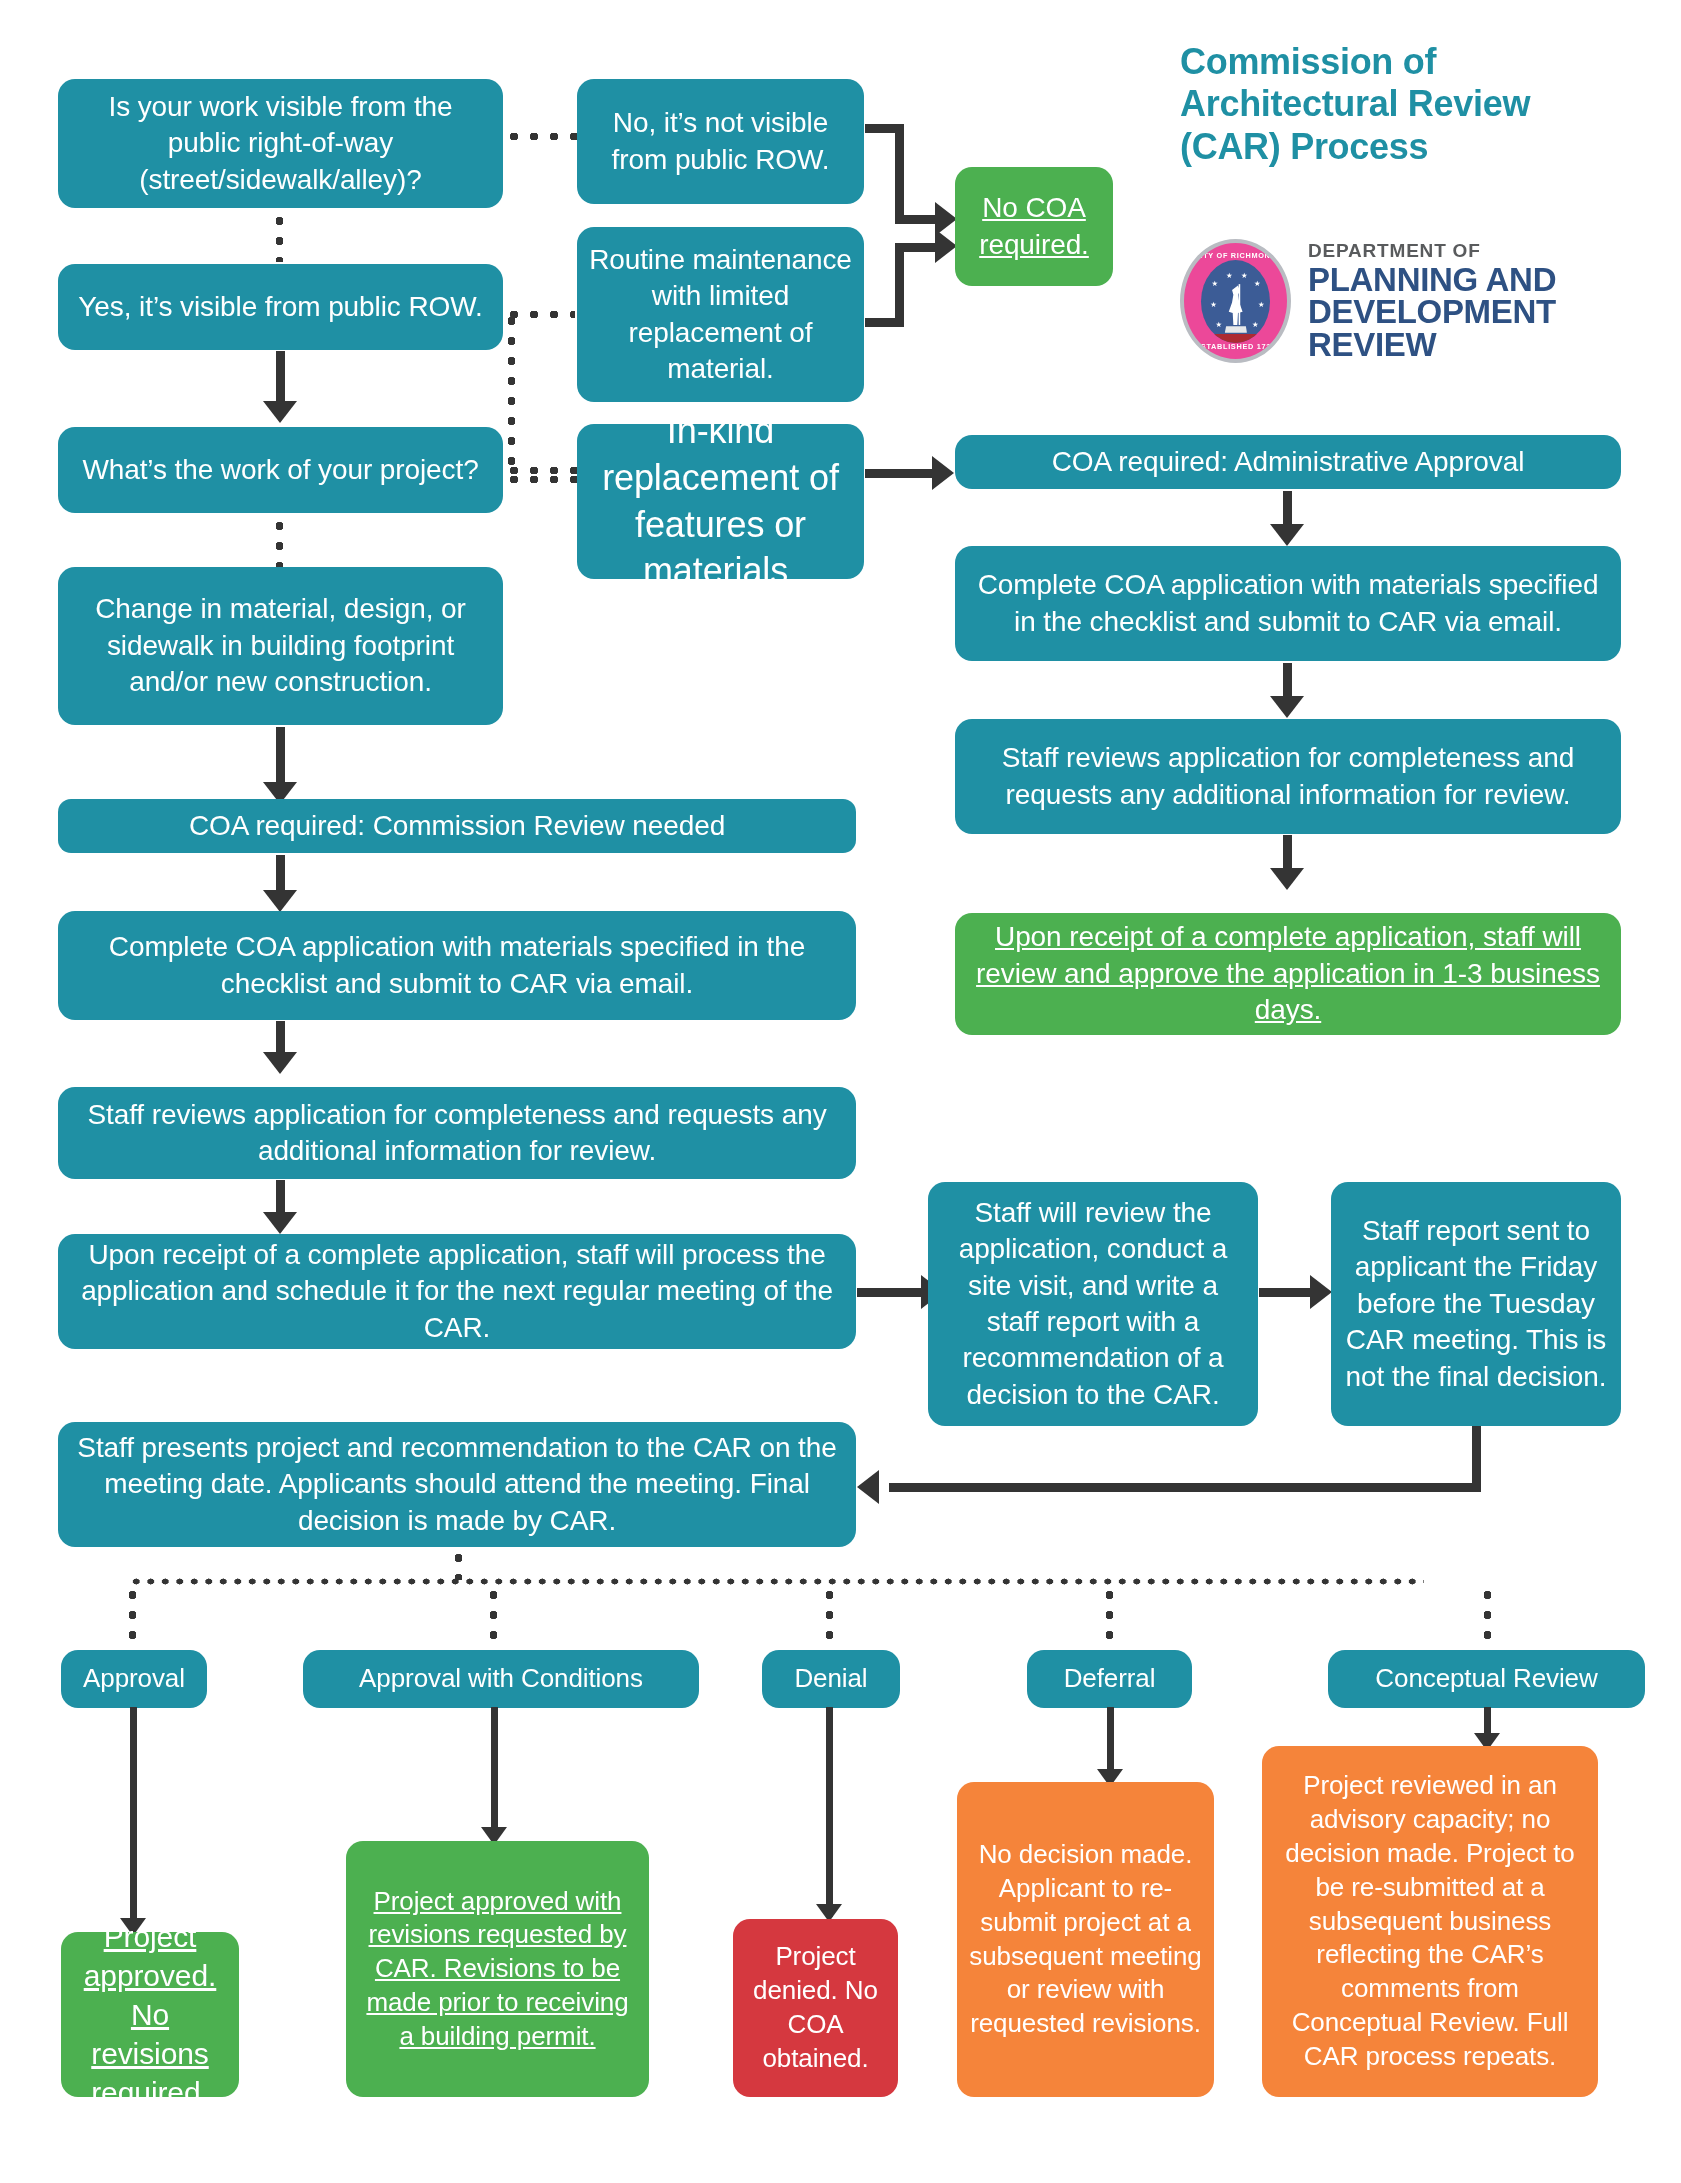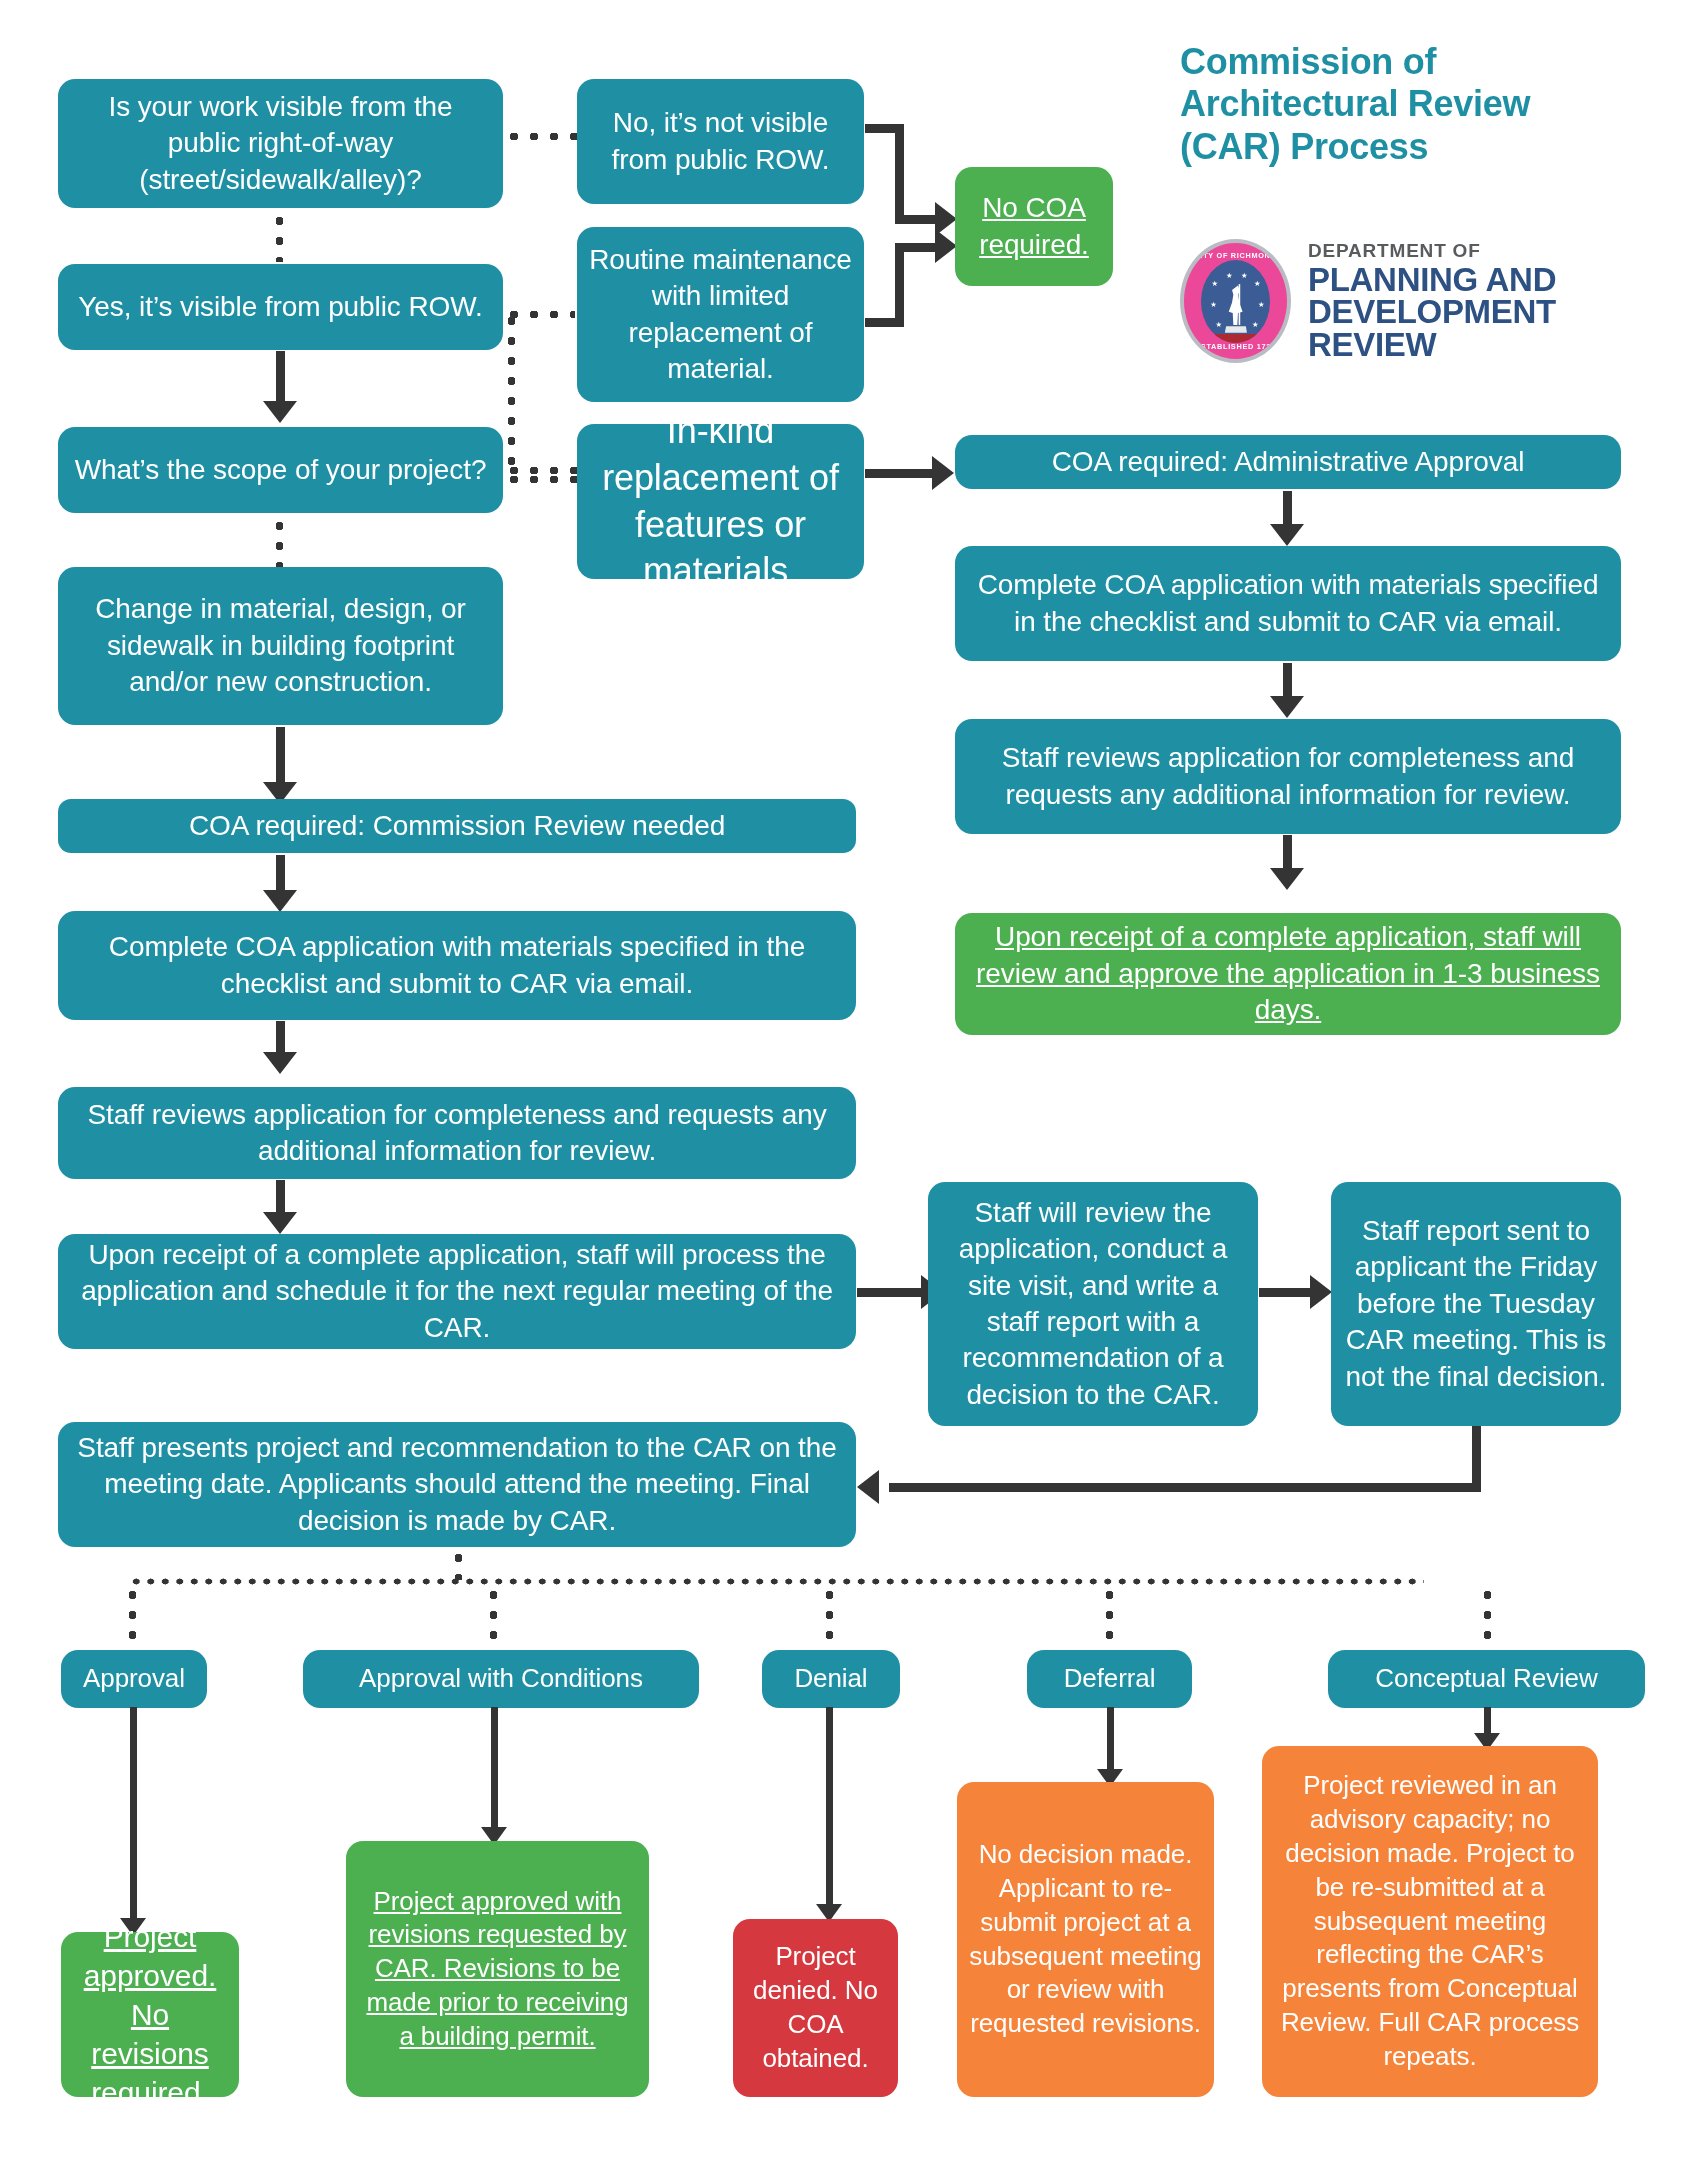--- a/index.html
+++ b/index.html
@@ -226,21 +226,21 @@
   <div class="seg" style="left:895px; top:215px; width:43px; height:8.6px;"></div>
   <div class="arrow-right" style="left:935px; top:202px;"></div>
 
   <div class="seg" style="left:865px; top:318px; width:38px; height:8.6px;"></div>
   <div class="seg" style="left:895px; top:243px; width:8.6px; height:84px;"></div>
   <div class="seg" style="left:895px; top:243px; width:43px; height:8.6px;"></div>
   <div class="arrow-right" style="left:935px; top:229px;"></div>
 
   <div class="node green" style="left:955px; top:167px; width:158px; height:119px; font-size:28px;">No COA required.</div>
 
-  <div class="node teal" style="left:58px; top:427px; width:445px; height:86px; font-size:28px;">What’s the scope of your project?</div>
+  <div class="node teal" style="left:58px; top:427px; width:445px; height:86px; font-size:28px;">What’s the work of your project?</div>
 
   <div class="seg" style="left:276px; top:351px; width:8.6px; height:54px;"></div>
   <div class="arrow-down" style="left:263px; top:401px;"></div>
 
   <div class="dotline-h" style="left:504px; top:311px; width:71px; height:8px;"></div>
   <div class="dotline-v" style="left:508px; top:311px; width:8px; height:160px;"></div>
   <div class="dotline-h" style="left:504px; top:467px; width:73px; height:8px;"></div>
 
   <div class="dotline-h" style="left:504px; top:476px; width:73px; height:8px;"></div>
 
@@ -342,16 +342,16 @@
   <div class="arrow-down sm" style="left:1474px; top:1733px;"></div>
 
   <div class="node green" style="left:61px; top:1932px; width:178px; height:165px; font-size:30px;">Project approved. No revisions required.</div>
 
   <div class="node green" style="left:346px; top:1841px; width:303px; height:256px; font-size:26px;">Project approved with revisions requested by CAR. Revisions to be made prior to receiving a building permit.</div>
 
   <div class="node red" style="left:733px; top:1919px; width:165px; height:178px; font-size:26px;">Project denied. No COA obtained.</div>
 
   <div class="node orange" style="left:957px; top:1782px; width:257px; height:315px; font-size:26px;">No decision made. Applicant to re-submit project at a subsequent meeting or review with requested revisions.</div>
 
-  <div class="node orange" style="left:1262px; top:1746px; width:336px; height:351px; font-size:26px;">Project reviewed in an advisory capacity; no decision made. Project to be re-submitted at a subsequent meeting reflecting the CAR’s presents from Conceptual Review. Full CAR process repeats.</div>
+  <div class="node orange" style="left:1262px; top:1746px; width:336px; height:351px; font-size:26px;">Project reviewed in an advisory capacity; no decision made. Project to be re-submitted at a subsequent business reflecting the CAR’s comments from Conceptual Review. Full CAR process repeats.</div>
 
 </div>
 
 
 </body></html>

